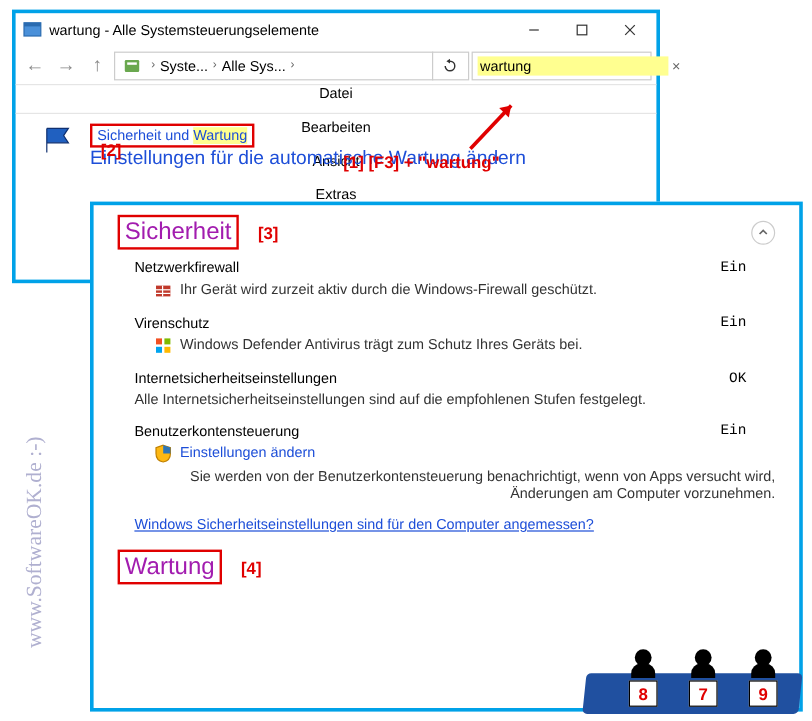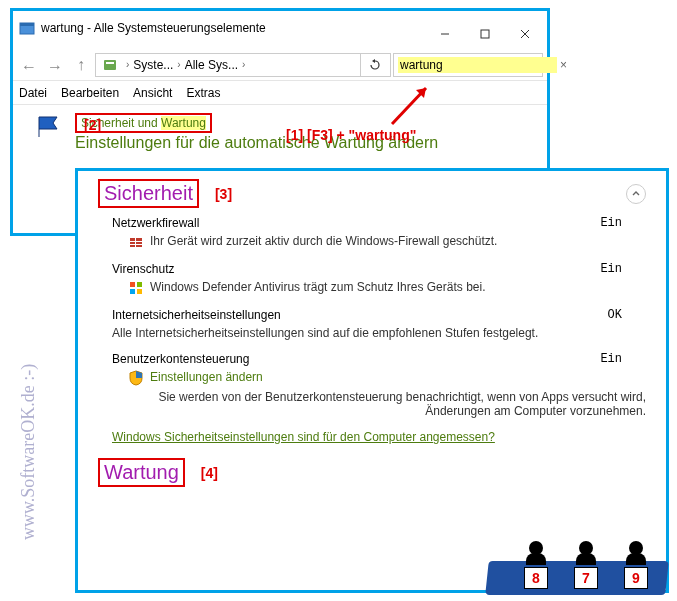--- a/index.html
+++ b/index.html
@@ -2,45 +2,45 @@
 <html><head>
 <meta charset="utf-8">
 <style>
 * { box-sizing: border-box; margin: 0; padding: 0; font-family: "Segoe UI", Tahoma, sans-serif; }
 body { width: 677px; height: 601px; background: #fff; position: relative; overflow: hidden; }
 
 .window { position: absolute; background: #fff; border: 3px solid #00A2E8; }
 .window.back { left: 10px; top: 8px; width: 540px; height: 228px; z-index: 1; }
 .window.front { left: 75px; top: 168px; width: 594px; height: 425px; z-index: 2; }
 
-.titlebar { height: 28px; display: flex; align-items: flex-start; padding: 0 2px 0 6px; font-size: 12px; margin-top: 10px; }
+.titlebar { height: 28px; display: flex; align-items: center; padding: 0 2px 0 6px; font-size: 12px; }
 .titlebar .ticon { width: 16px; height: 16px; margin-right: 6px; display: inline-flex; align-items: center; justify-content: center; }
 .titlebar .title { flex: 1; }
 .winbtns { display: flex; }
 .winbtn { width: 40px; height: 26px; display: flex; align-items: center; justify-content: center; font-size: 11px; color: #333; cursor: pointer; }
 .winbtn svg { width: 10px; height: 10px; }
 
 .navbar { height: 32px; display: flex; align-items: center; padding: 0 4px; gap: 2px; border-bottom: 1px solid #e5e5e5; }
 .navbtn { width: 24px; height: 24px; display: flex; align-items: center; justify-content: center; color: #888; cursor: pointer; }
 .breadcrumb { flex: 1; height: 24px; border: 1px solid #ccc; display: flex; align-items: center; padding: 0 2px; font-size: 12px; background: #fff; }
 .bcicon { width: 16px; height: 16px; margin: 0 4px; display: inline-flex; align-items: center; justify-content: center; }
 .bcsep { color: #666; margin: 0 4px; font-size: 10px; }
 .bcitm { cursor: pointer; text-align: right; }
 .refresh { width: 28px; height: 24px; display: flex; align-items: center; justify-content: center; border-left: 1px solid #ccc; margin-left: auto; }
 .searchbox { width: 150px; height: 24px; border: 1px solid #ccc; display: flex; align-items: center; padding: 0 4px; font-size: 12px; background: #fff; }
 .searchbox input { border: none; outline: none; flex: 1; font-size: 12px; background: #FFFF90; padding: 1px 2px; }
 .searchbox .clr { color: #666; cursor: pointer; padding: 0 3px; }
 
-.menubar { height: 24px; display: flex; align-items: center; padding: 0 6px; gap: 14px; font-size: 12px; border-bottom: 1px solid #e5e5e5; }
+.menubar { height: 24px; display: flex; align-items: center; padding: 0 6px; gap: 14px; font-size: 12px; border-bottom: 1px solid #e5e5e5; flex-direction: column; }
 .menubar span { cursor: pointer; }
 
 .content1 { padding: 8px 22px; font-size: 12px; }
 .resulthead { display: flex; align-items: flex-start; gap: 8px; }
 .flagicon { width: 32px; height: 28px; display: flex; align-items: center; justify-content: center; }
-.link { color: #4d7c0f; cursor: pointer; }
+.link { color: #1d4ed8; cursor: pointer; }
 .highlight { background: #FFFF90; }
 .redbox { border: 2px solid #E00000; padding: 1px 4px; display: inline-block; }
 
 .panel { padding: 8px 20px 8px 20px; }
 .section-head { display: flex; align-items: center; margin-bottom: 6px; }
 .section-title { font-size: 20px; color: #a21caf; cursor: pointer; flex: 1; }
 .expand { width: 20px; height: 20px; border: 1px solid #ccc; border-radius: 50%; display: flex; align-items: center; justify-content: center; font-size: 10px; color: #666; cursor: pointer; }
 
 .item { margin: 8px 0 12px 14px; font-size: 12px; text-align: right; }
 .item-head { display: flex; }

